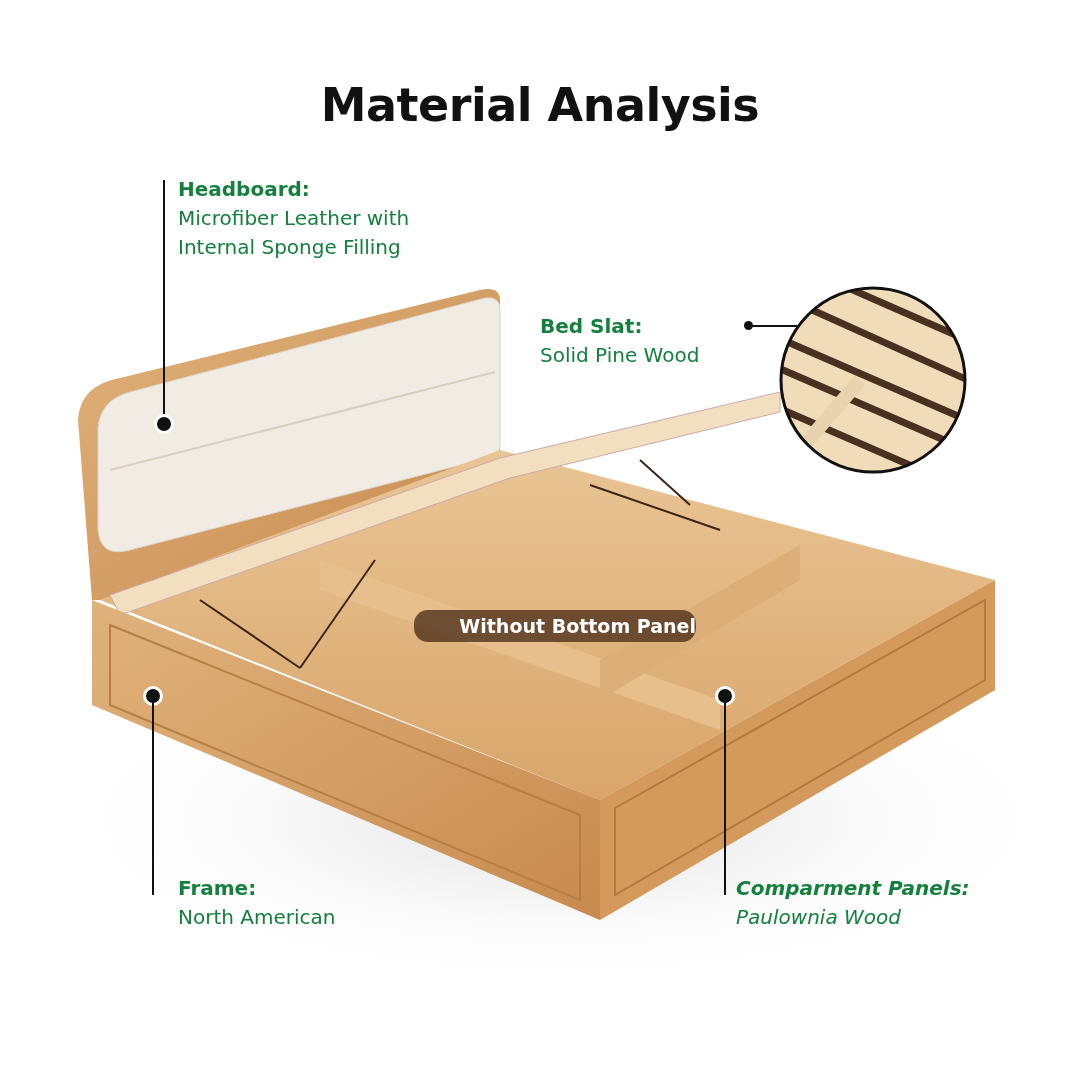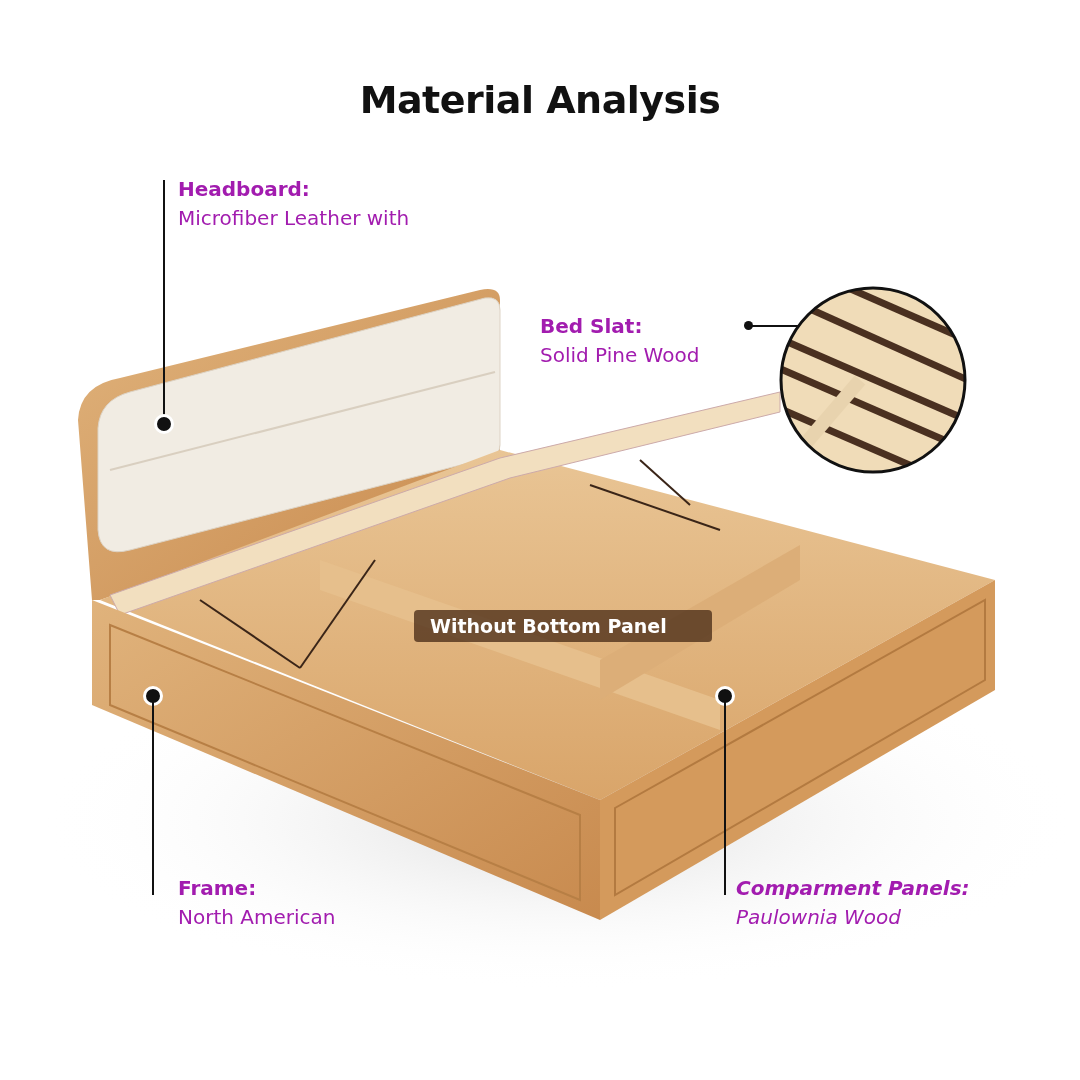--- a/index.html
+++ b/index.html
@@ -1,24 +1,24 @@
 <!DOCTYPE html>
 <html><head>
 <meta charset="utf-8">
 <style>
   html,body{margin:0;padding:0;}
   body{width:1080px;height:1080px;background:#ffffff;position:relative;overflow:hidden;font-family:"DejaVu Sans","Liberation Sans",sans-serif;color:#111;}
-  .title{position:absolute;left:0;top:78px;width:1080px;text-align:center;font-size:38px;font-weight:bold;letter-spacing:-0.5px;color:#111;}
-  .label{position:absolute;font-size:20px;line-height:29px;color:#a21caf;}
+  .title{position:absolute;left:0;top:78px;width:1080px;text-align:center;font-size:46px;font-weight:bold;letter-spacing:-0.5px;color:#111;}
+  .label{position:absolute;font-size:20px;line-height:29px;color:#15803d;}
   .label b{display:block;font-weight:bold;}
   .vline{position:absolute;width:2px;background:#111;}
   .hline{position:absolute;height:2px;background:#111;}
   .dot{position:absolute;width:14px;height:14px;border-radius:50%;background:#111;border:3px solid #fff;box-sizing:content-box;}
   .dot.small{width:9px;height:9px;border:none;}
-  .badge{position:absolute;left:414px;top:610px;width:282px;height:32px;border-radius:4px;background:rgba(70,40,20,0.75);color:#fff;font-weight:bold;font-size:19px;line-height:32px;text-align:left;padding-left:16px;}
+  .badge{position:absolute;left:414px;top:610px;width:282px;height:32px;border-radius:14px;background:rgba(70,40,20,0.75);color:#fff;font-weight:bold;font-size:19px;line-height:32px;text-align:right;}
   svg{position:absolute;left:0;top:0;}
 </style>
 </head>
 <body>
 
 <svg width="1080" height="1080" viewBox="0 0 1080 1080">
   <defs>
     <linearGradient id="oak" x1="0" y1="0" x2="1" y2="1">
       <stop offset="0" stop-color="#e0b37c"></stop>
         <stop offset="1" stop-color="#c88a4e"></stop>
@@ -76,20 +76,21 @@
   <circle cx="873" cy="380" r="92" fill="none" stroke="#111" stroke-width="3"></circle>
 </svg>
 
 <div class="title">Material Analysis</div>
 
 <div class="vline" style="left:163px;top:180px;height:243px;"></div>
 <div class="dot" style="left:154px;top:414px;"></div>
 <div class="label" style="left:178px;top:175px;">
   <b>Headboard:</b>
   <span style="display:block">Microfiber Leather with</span>
+  <span style="display:block">Internal Sponge Filling</span>
 </div>
 
 <div class="label" style="left:540px;top:312px;width:195px;text-align:left;">
   <b>Bed Slat:</b>
   <span style="display:block">Solid Pine Wood</span>
 </div>
 <div class="dot small" style="left:744px;top:321px;"></div>
 <div class="hline" style="left:750px;top:325px;width:48px;"></div>
 
 <div class="badge">Without Bottom Panel</div>

